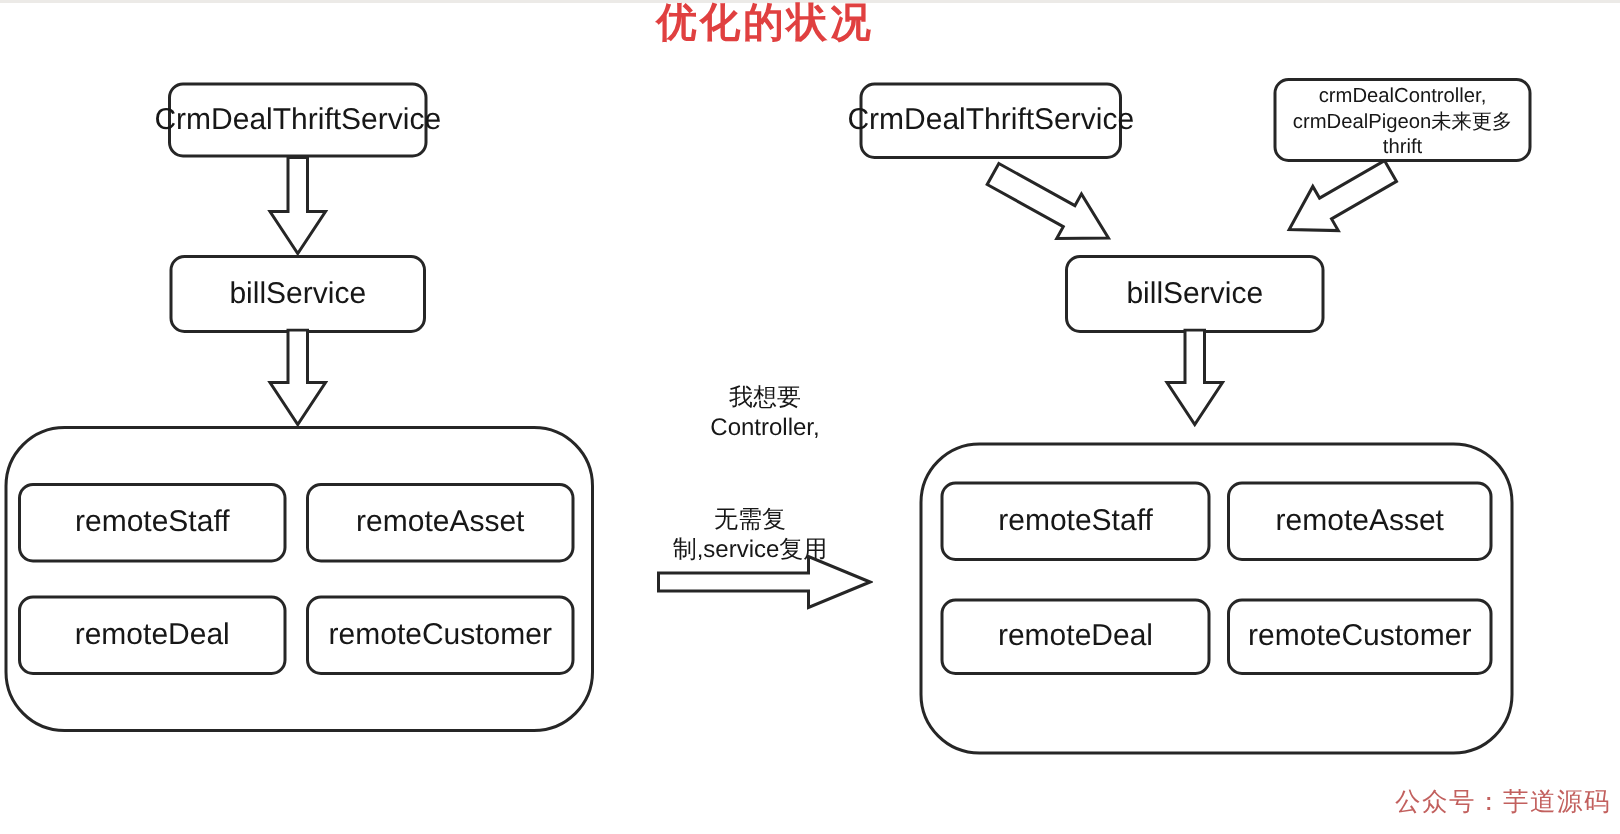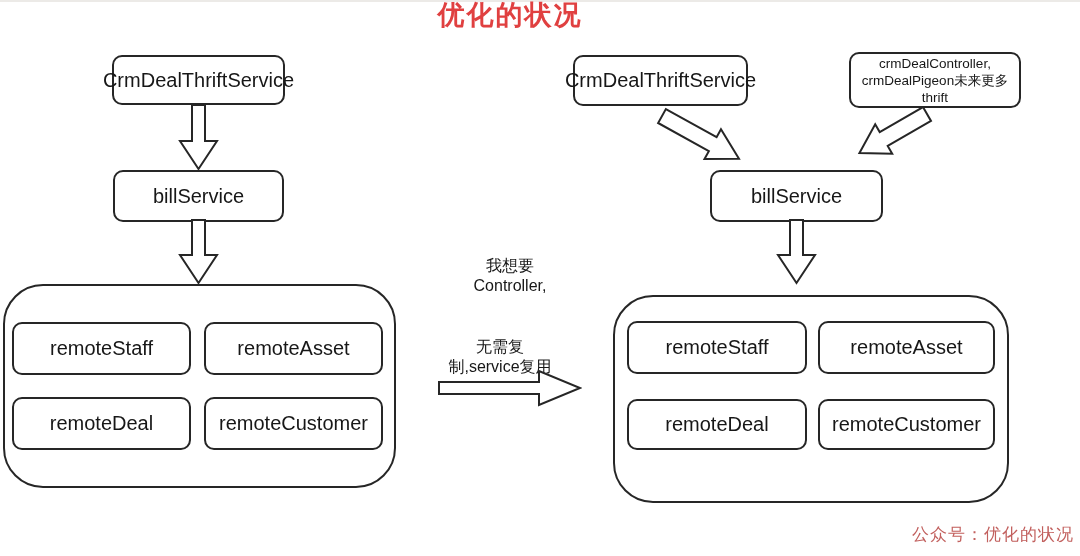--- a/index.html
+++ b/index.html
@@ -121,14 +121,14 @@
   <div class="node" style="left:818px;top:321px;width:177px;height:53px;">
     <span>remoteAsset</span>
   </div>
   <div class="node" style="left:627px;top:399px;width:180px;height:51px;">
     <span>remoteDeal</span>
   </div>
   <div class="node" style="left:818px;top:399px;width:177px;height:51px;">
     <span>remoteCustomer</span>
   </div>
 
-  <div class="footer">公众号：优化的状况</div>
+  <div class="footer">公众号：芋道源码</div>
 </div>
 
 </body></html>

